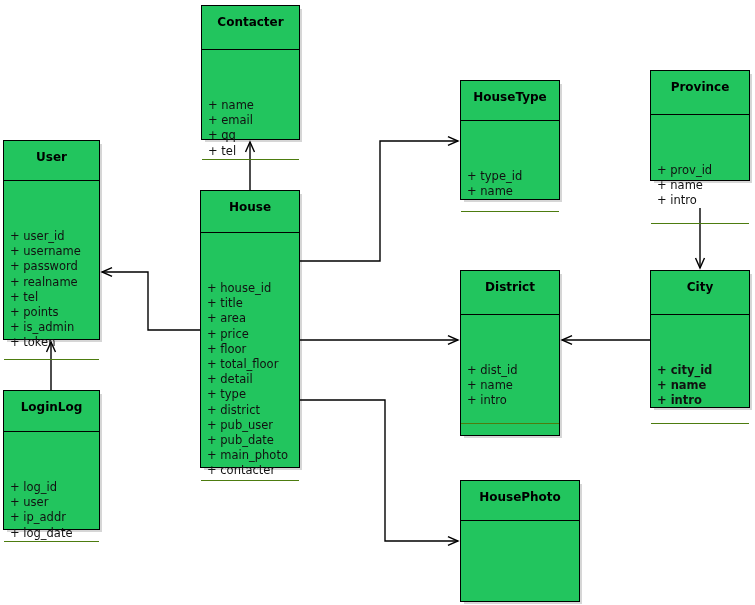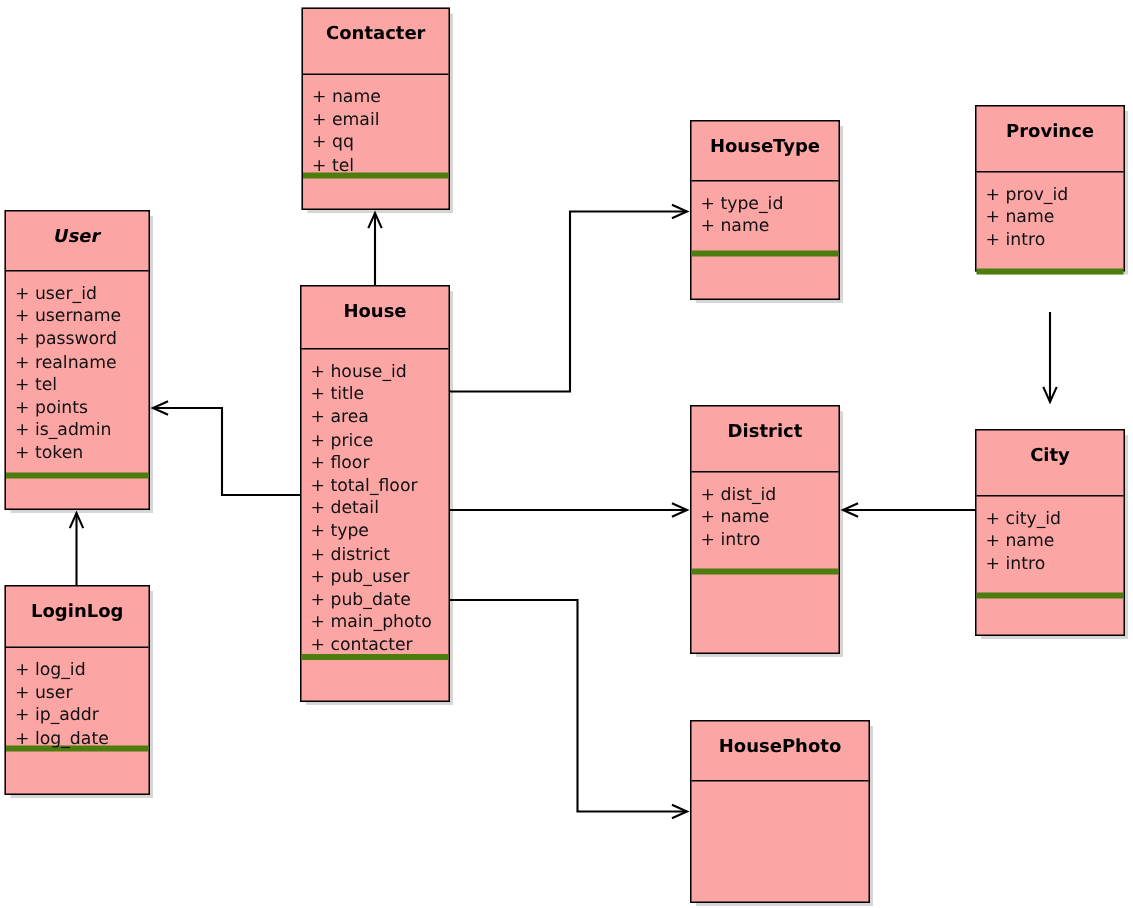--- a/index.html
+++ b/index.html
@@ -22,43 +22,44 @@
     position: absolute;
     left: 0;
     top: 0;
     width: 755px;
     height: 605px;
     pointer-events: none;
   }
   .uml-class {
     position: absolute;
     box-sizing: border-box;
-    background: #fca5a5;
+    background: #22c55e;
     border: 1px solid #000000;
     box-shadow: 3px 3px 0 -1px rgba(0,0,0,0.16);
     z-index: 2;
   }
   .uml-title {
     box-sizing: border-box;
     text-align: center;
     font-weight: bold;
     font-size: 12px;
     color: #000000;
     border-bottom: 1px solid #000000;
     padding: 9px 4px 9px 4px;
     line-height: 14px;
     white-space: nowrap;
   }
   .uml-attrs {
     box-sizing: border-box;
-    border-bottom: 4px solid #4d7c0f;
+    border-bottom: 1px solid #4d7c0f;
     padding: 7px 0 7px 6px;
     font-size: 11.5px;
     line-height: 15.2px;
     color: #111111;
+    margin-top: 41px;
   }
   .uml-attr {
     white-space: nowrap;
   }
   .uml-ops {
     box-sizing: border-box;
     min-height: 18px;
   }
 </style>
 </head>
@@ -103,21 +104,21 @@
       <div class="uml-title" style="height: 44px;">Contacter</div>
       <div class="uml-attrs" style="height: 69px;">
         <div class="uml-attr">+ name</div>
         <div class="uml-attr">+ email</div>
         <div class="uml-attr">+ qq</div>
         <div class="uml-attr">+ tel</div>
       </div>
       <div class="uml-ops"></div>
     </div>
     <div class="uml-class" style="left: 3px; top: 140px; width: 97px; height: 200px;">
-      <div class="uml-title" style="height: 40px; font-style: italic;">User</div>
+      <div class="uml-title" style="height: 40px;">User</div>
       <div class="uml-attrs" style="height: 138px;">
         <div class="uml-attr">+ user_id</div>
         <div class="uml-attr">+ username</div>
         <div class="uml-attr">+ password</div>
         <div class="uml-attr">+ realname</div>
         <div class="uml-attr">+ tel</div>
         <div class="uml-attr">+ points</div>
         <div class="uml-attr">+ is_admin</div>
         <div class="uml-attr">+ token</div>
       </div>
@@ -171,23 +172,23 @@
     </div>
     <div class="uml-class" style="left: 460px; top: 270px; width: 100px; height: 166px;">
       <div class="uml-title" style="height: 44px;">District</div>
       <div class="uml-attrs" style="height: 68px;">
         <div class="uml-attr">+ dist_id</div>
         <div class="uml-attr">+ name</div>
         <div class="uml-attr">+ intro</div>
       </div>
       <div class="uml-ops"></div>
     </div>
-    <div class="uml-class" style="left: 650px; top: 286px; width: 100px; height: 138px;">
+    <div class="uml-class" style="left: 650px; top: 270px; width: 100px; height: 138px;">
       <div class="uml-title" style="height: 44px;">City</div>
-      <div class="uml-attrs" style="height: 68px;">
+      <div class="uml-attrs" style="height: 68px; font-weight: bold;">
         <div class="uml-attr">+ city_id</div>
         <div class="uml-attr">+ name</div>
         <div class="uml-attr">+ intro</div>
       </div>
       <div class="uml-ops"></div>
     </div>
     <div class="uml-class" style="left: 460px; top: 480px; width: 120px; height: 122px;">
       <div class="uml-title" style="height: 40px;">HousePhoto</div>
       <div class="uml-ops"></div>
     </div>

